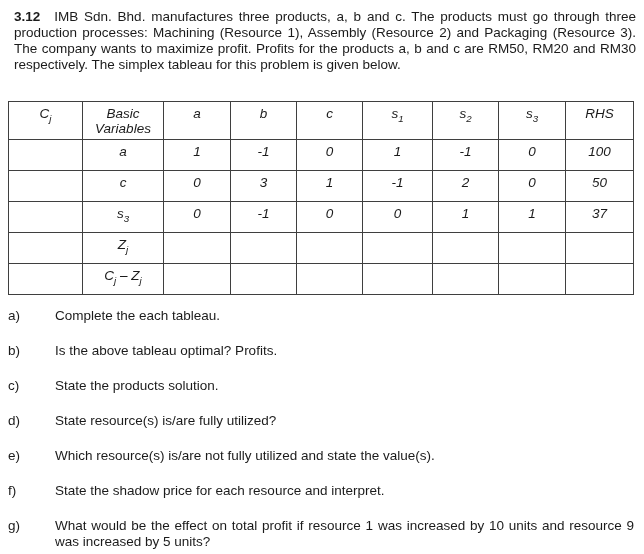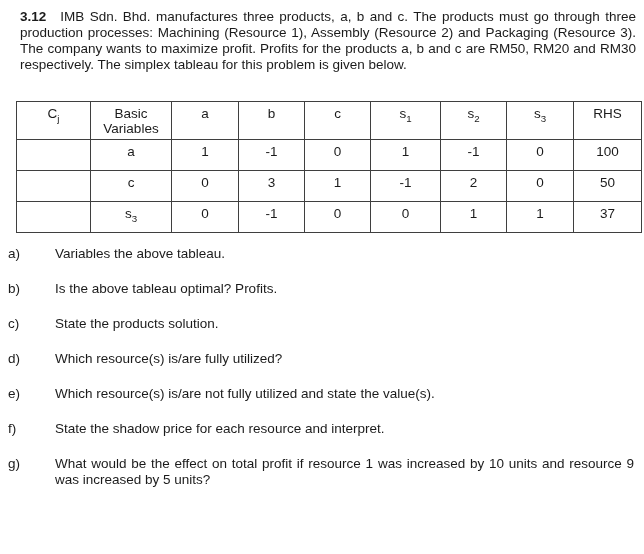--- a/index.html
+++ b/index.html
@@ -1,22 +1,22 @@
 <!DOCTYPE html>
 <html><head>
 <meta charset="utf-8">
 <style>
   html,body{margin:0;padding:0;background:#ffffff;}
   body{font-family:"Liberation Sans","DejaVu Sans",sans-serif;color:#1b1b1b;}
   .page{width:644px;height:554px;box-sizing:border-box;padding:9px 8px 0 8px;overflow:hidden;background:#ffffff;}
 
-  .problem{margin:0 0 28px 12px;font-size:13.5px;line-height:16px;text-align:justify;}
+  .problem{margin:0 0 28px 6px;font-size:13.5px;line-height:16px;text-align:justify;}
   .qnum{font-weight:bold;margin-right:14px;}
 
-  table.tableau{border-collapse:collapse;table-layout:fixed;width:625px;margin:8px;}
+  table.tableau{border-collapse:collapse;table-layout:fixed;width:625px;margin:0;font-style:italic;}
   table.tableau th,table.tableau td{
     border:1px solid #3f3f3f;
     font-weight:normal;
     font-size:13.5px;
     line-height:15px;
     text-align:center;
     vertical-align:top;
     padding:4px 2px 0 2px;
     overflow:hidden;
   }
@@ -88,39 +88,61 @@
           <td></td>
           <td>s<sub>3</sub></td>
           <td>0</td>
           <td>-1</td>
           <td>0</td>
           <td>0</td>
           <td>1</td>
           <td>1</td>
           <td>37</td>
         </tr>
+        <tr>
+          <td></td>
+          <td>Z<sub>j</sub></td>
+          <td></td>
+          <td></td>
+          <td></td>
+          <td></td>
+          <td></td>
+          <td></td>
+          <td></td>
+        </tr>
+        <tr>
+          <td></td>
+          <td>C<sub>j</sub> – Z<sub>j</sub></td>
+          <td></td>
+          <td></td>
+          <td></td>
+          <td></td>
+          <td></td>
+          <td></td>
+          <td></td>
+        </tr>
       </tbody>
   </table>
 
   <div class="questions">
       <div class="question">
         <span class="qlabel">a)</span>
-        <span class="qtext">Variables the above tableau.</span>
+        <span class="qtext">Complete the each tableau.</span>
       </div>
       <div class="question">
         <span class="qlabel">b)</span>
         <span class="qtext">Is the above tableau optimal? Profits.</span>
       </div>
       <div class="question">
         <span class="qlabel">c)</span>
         <span class="qtext">State the products solution.</span>
       </div>
       <div class="question">
         <span class="qlabel">d)</span>
-        <span class="qtext">Which resource(s) is/are fully utilized?</span>
+        <span class="qtext">State resource(s) is/are fully utilized?</span>
       </div>
       <div class="question">
         <span class="qlabel">e)</span>
         <span class="qtext">Which resource(s) is/are not fully utilized and state the value(s).</span>
       </div>
       <div class="question">
         <span class="qlabel">f)</span>
         <span class="qtext">State the shadow price for each resource and interpret.</span>
       </div>
       <div class="question">

